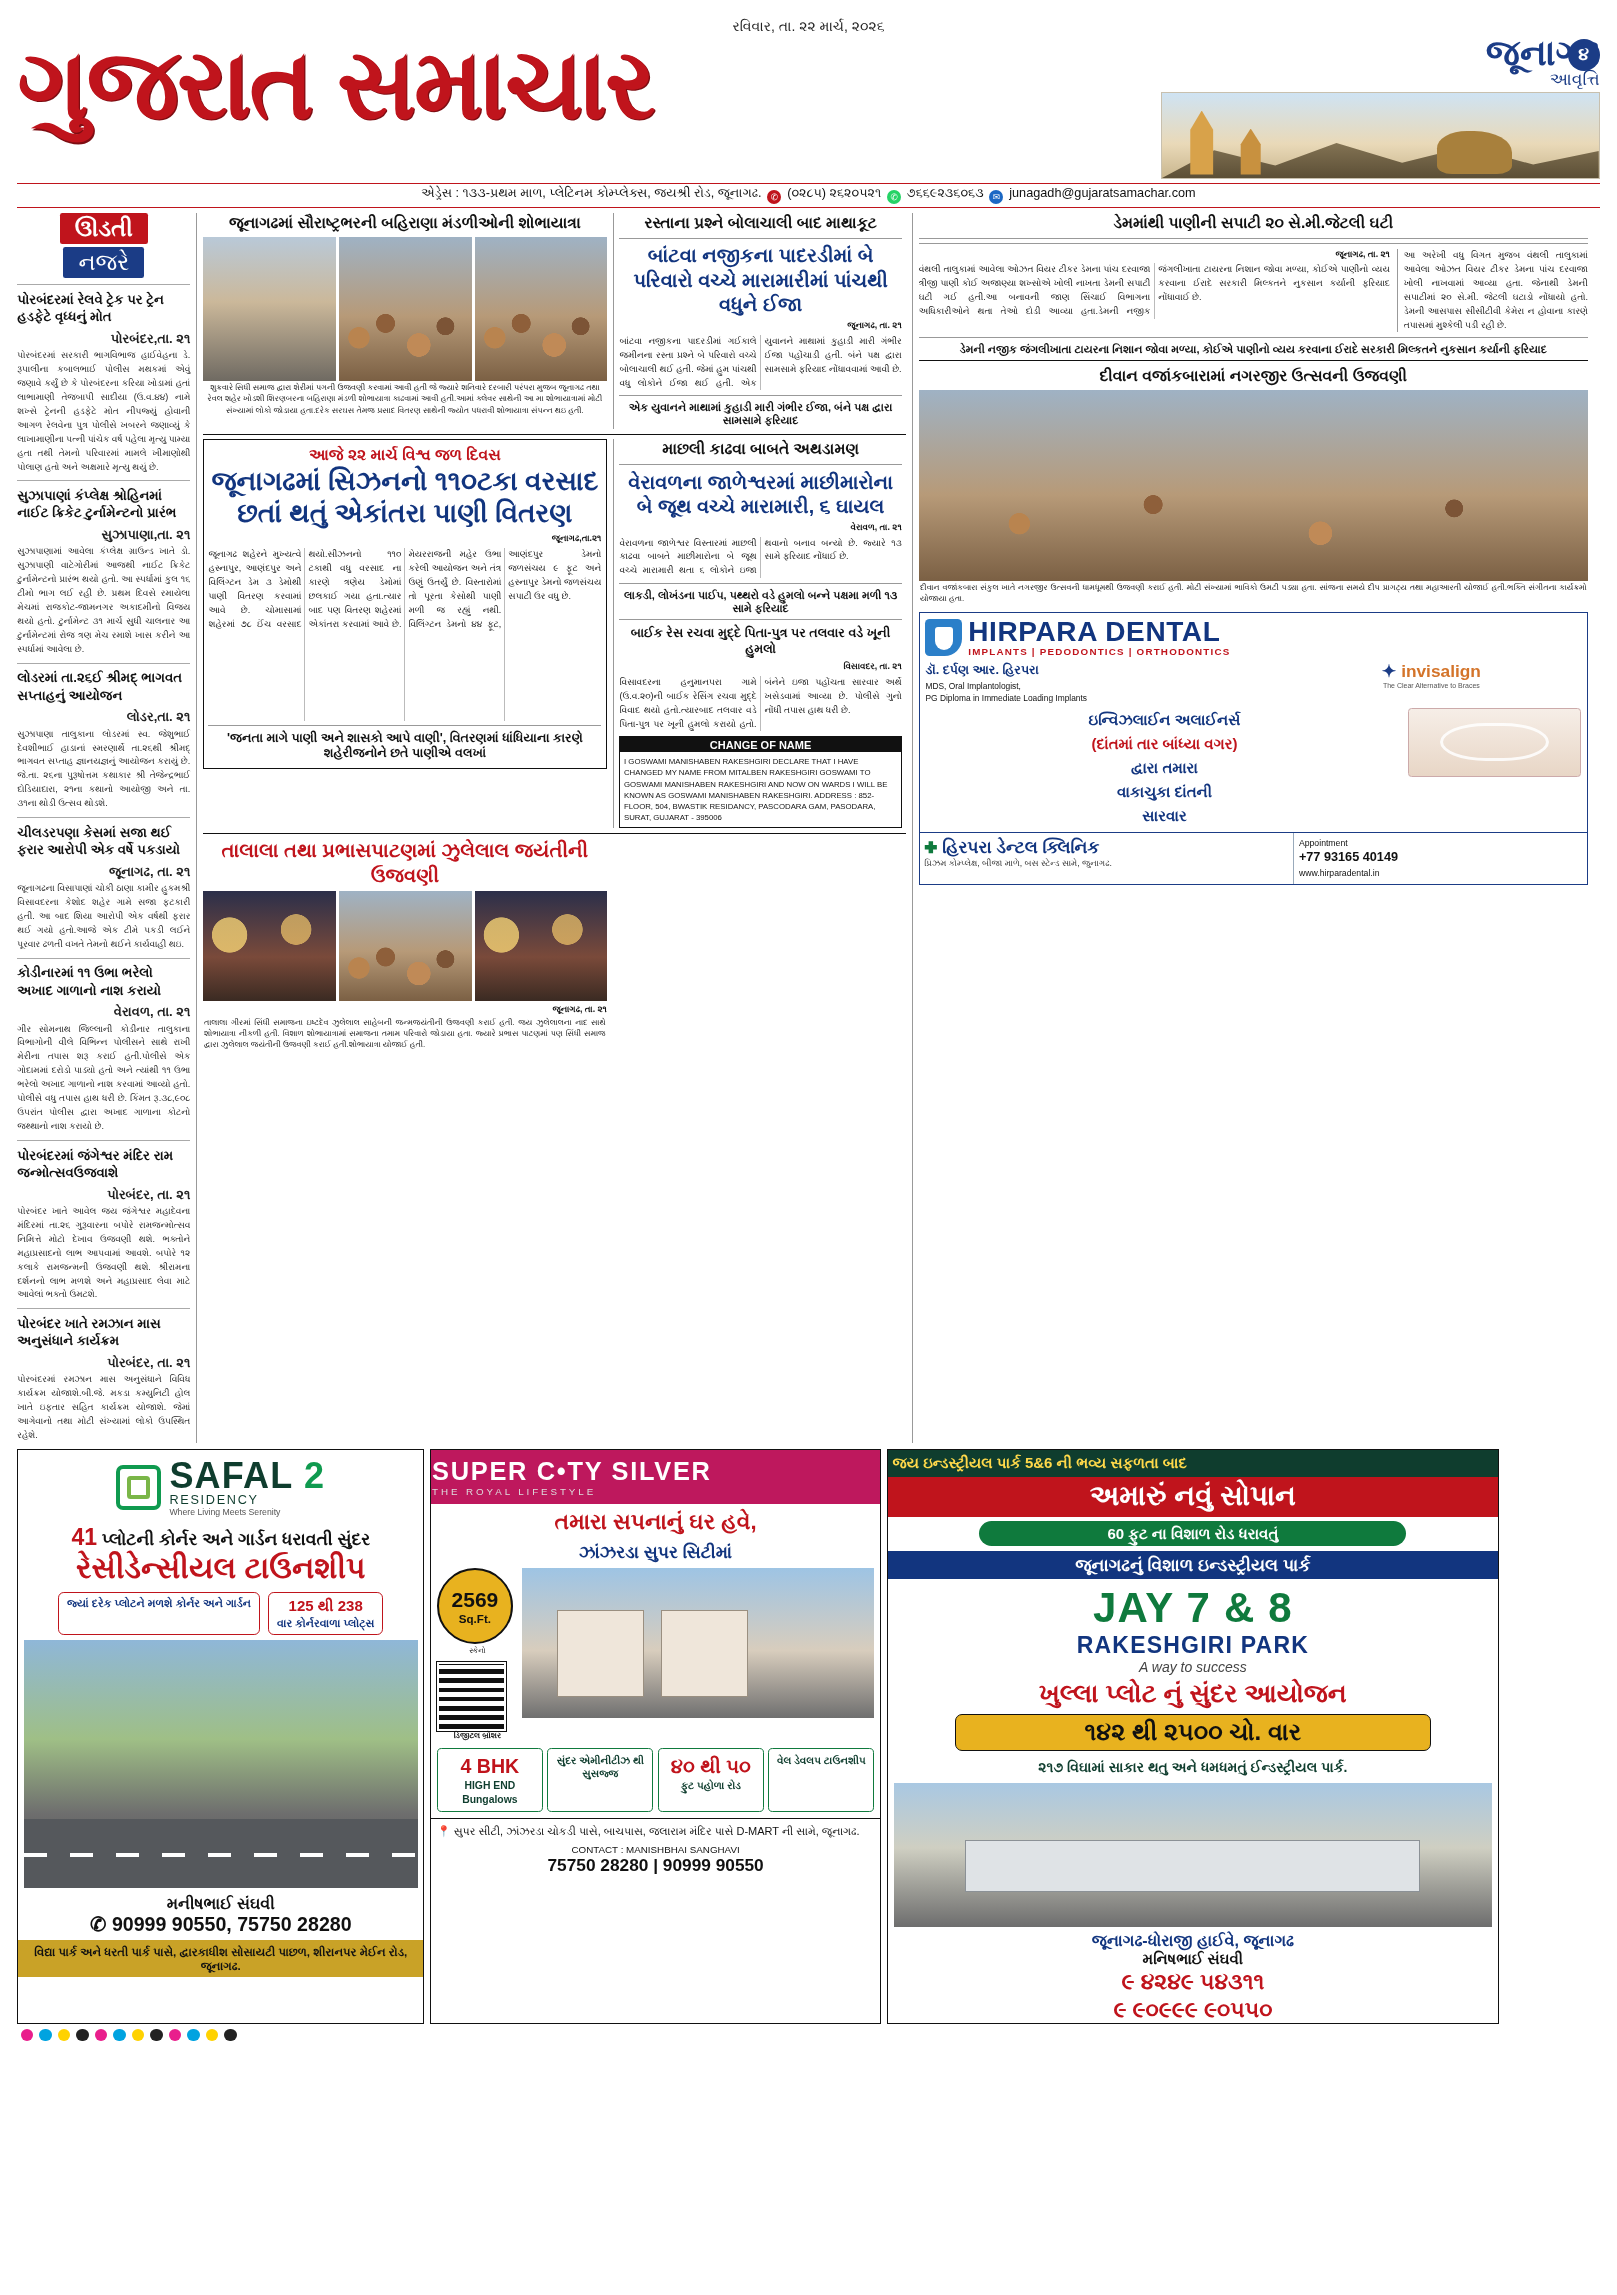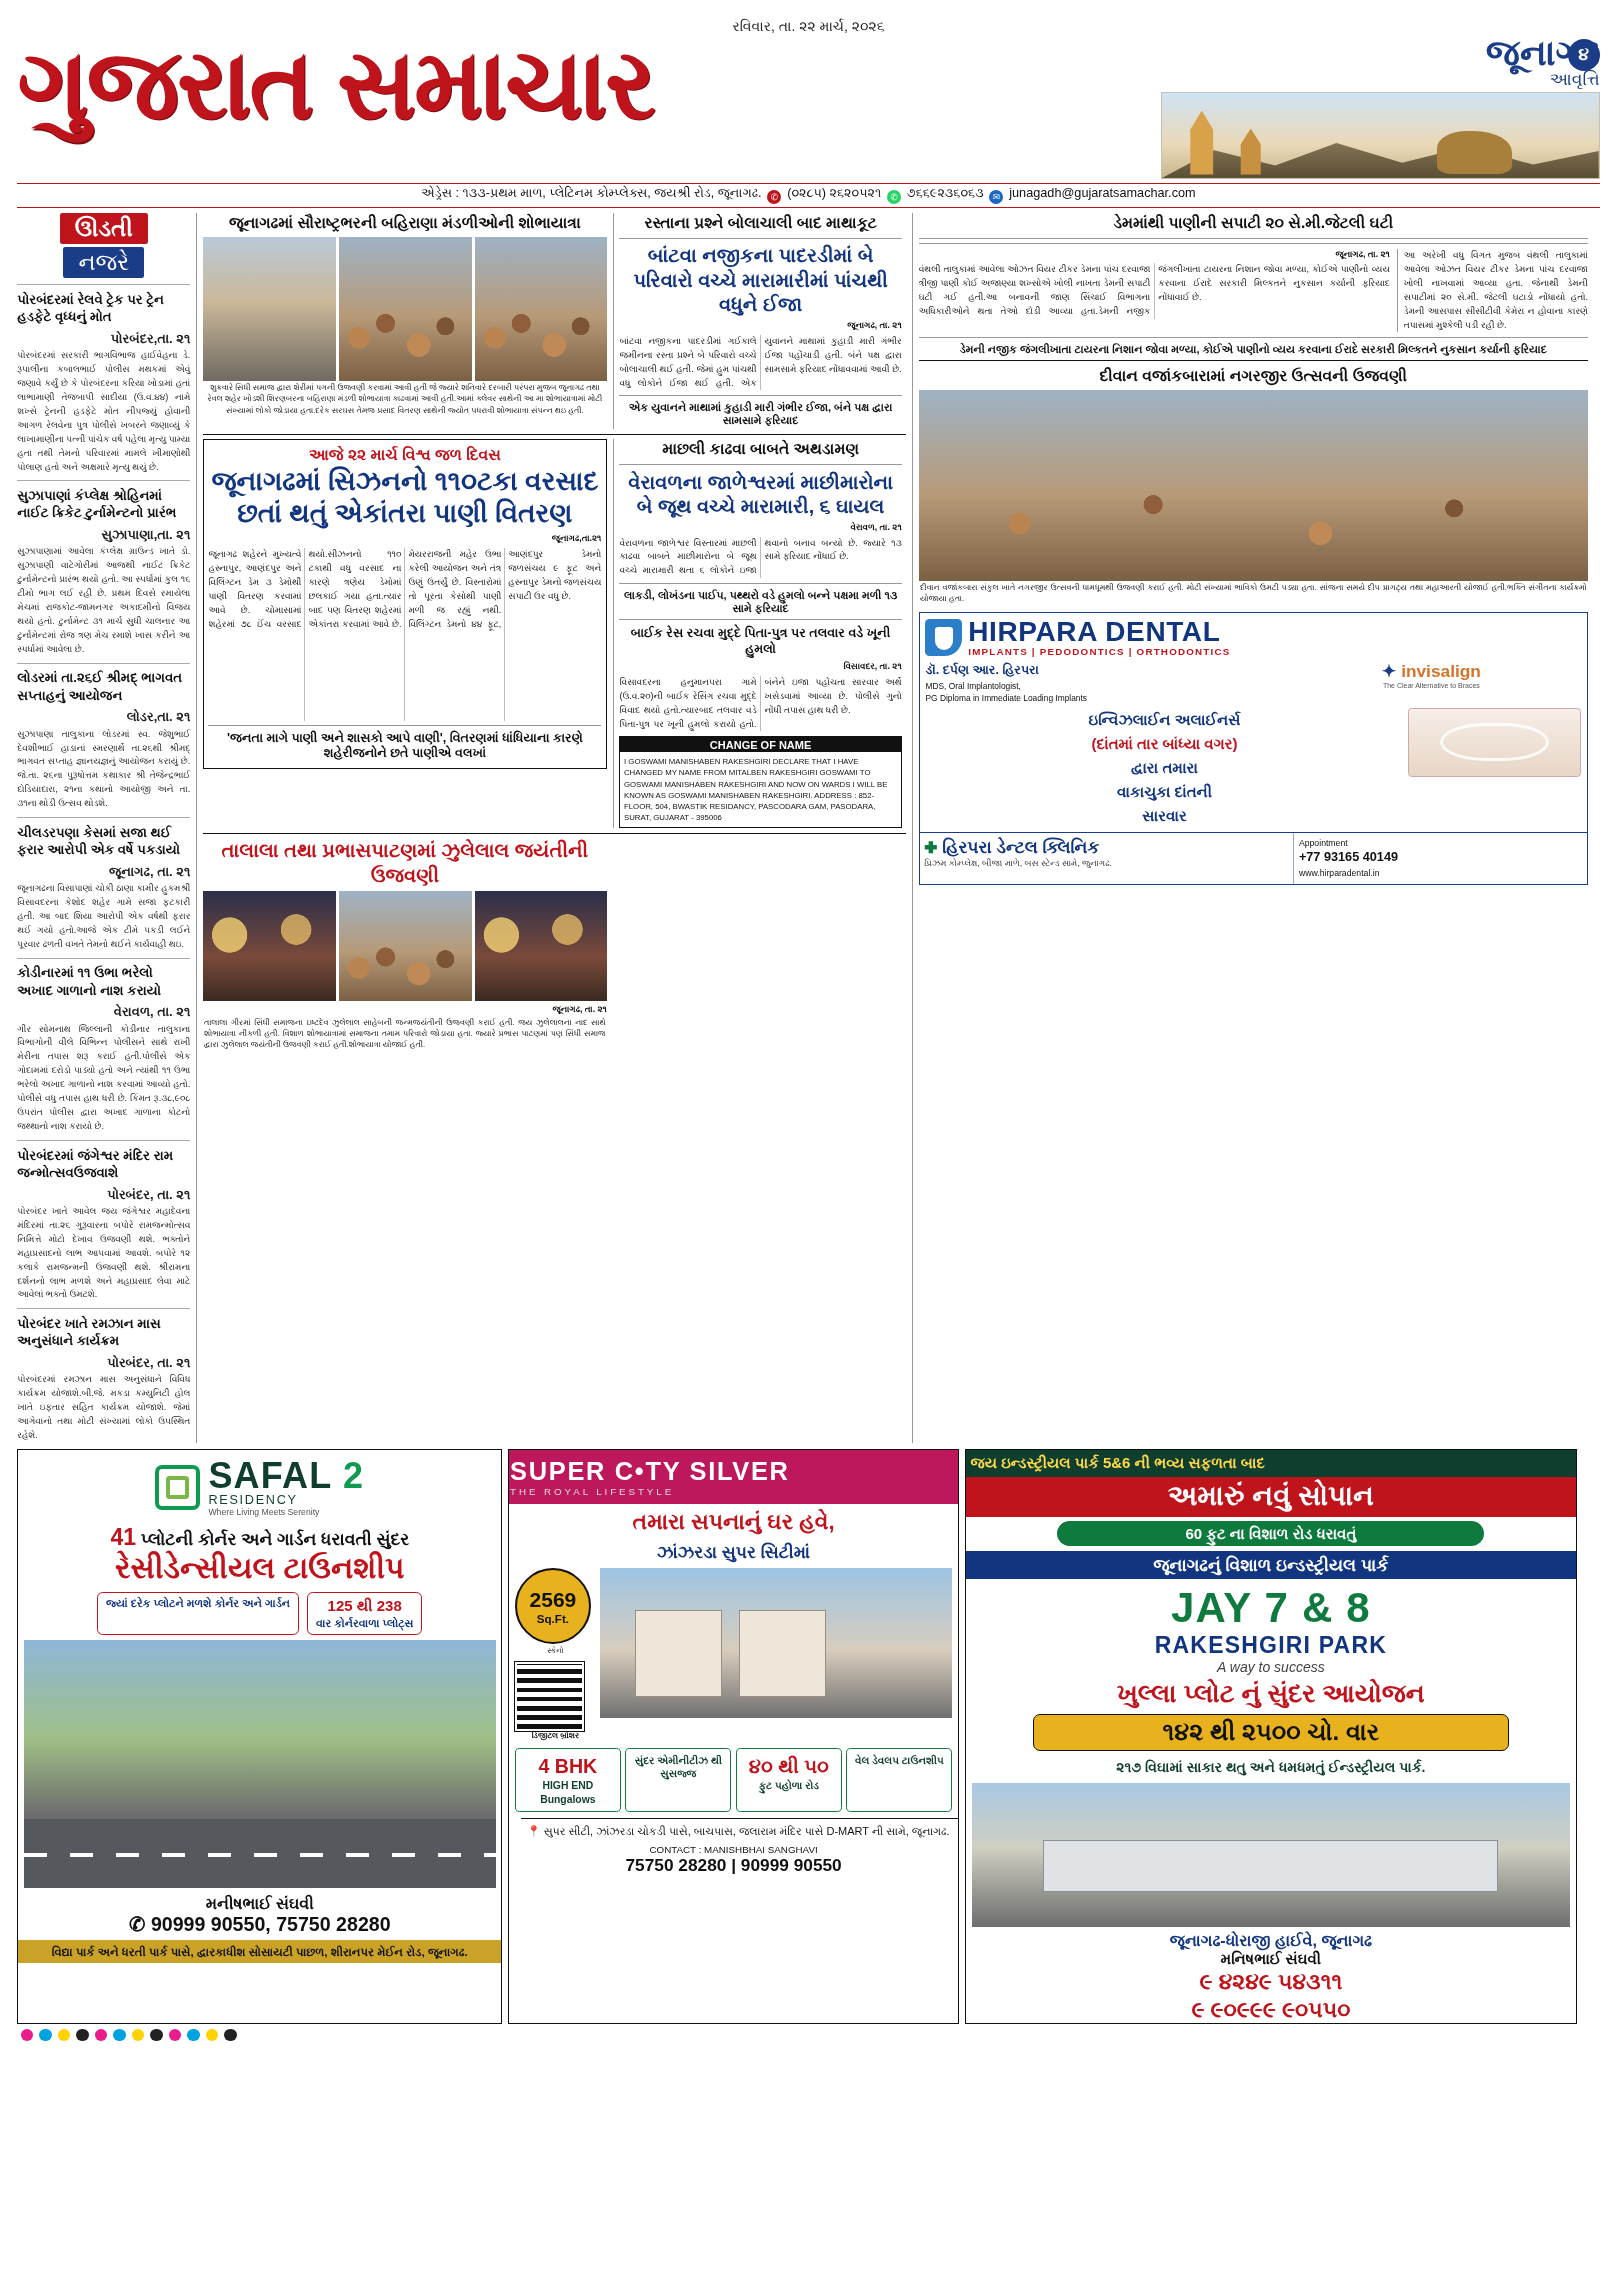--- a/index.html
+++ b/index.html
@@ -135,21 +135,21 @@
   .dent-blue { text-align:center; color:#12357f; font-weight:bold; font-size:15px; line-height:1.3; padding:2.3px; }
   .dent-or { color:#c0141c; }
   .dent-foot { display:flex; border-top:1.2px solid #1b3c86; }
   .dent-foot .lf { width:56%; padding:4.6px; font-size:17.3px; font-weight:bold; color:#12357f; }
   .dent-foot .rf { width:44%; padding:4.6px; font-size:8.7px; line-height:1.4; border-left:0.6px solid #9ab; }
   .dent-foot .rf .ph { font-size:12.7px; font-weight:bold; color:#111; }
 
   
   .adrow { display:flex; gap:5.8px; margin-top:5.8px; }
   .ad { border:1.2px solid #111; position:relative; overflow:hidden; background:#fff; }
-  .ad1 { width:485px; }
+  .ad1 { width:407px; }
   .ad2 { width:451px; }
   .ad3 { width:612px; }
 
   .safal-top { display:flex; align-items:center; justify-content:center; padding:9.2px 5.8px 3.5px; }
   .safal-logo { width:45px; height:45px; border:4px solid #0f9a4f; border-radius:7px; transform:rotate(0deg); margin-right:8px; position:relative; }
   .safal-logo:after{content:"";position:absolute;inset:7px;border:4px solid #7ab648;border-radius:3.5px;}
   .safal-txt .n { font-size:36px; font-weight:bold; color:#0f3d2e; letter-spacing:1.2px; line-height:0.95; }
   .safal-txt .n b { color:#0f9a4f; }
   .safal-txt .s { font-size:12.7px; color:#0f3d2e; letter-spacing:1.7px; }
   .safal-txt .t { font-size:8.7px; color:#555; }
@@ -180,21 +180,21 @@
   .sqft .n { font-size:21px; } .sqft .u { font-size:11.6px; }
   .qr { width:69px; height:69px; margin-top:5.8px; background:
      repeating-linear-gradient(0deg,#111 0 4.6px,#fff 4.6px 9.2px),
      repeating-linear-gradient(90deg,#111 0 4.6px,transparent 4.6px 9.2px); border:2.9px solid #fff; outline:1.2px solid #111;}
   .sc-photo { flex:1; height:150px; background:linear-gradient(180deg,#9ec4e4 0%, #d8cdbd 55%, #6f6f6f 100%); position:relative; }
   .sc-photo .b1,.sc-photo .b2 { position:absolute; bottom:21px; width:87px; height:87px; background:#efe6da; border:1.2px solid #9a8f80;}
   .sc-photo .b1 { left:35px; } .sc-photo .b2 { left:139px; }
   .sc-cells { display:flex; gap:4.6px; padding:3.5px 5.8px 5.8px; }
   .cell { flex:1; border:1.2px solid #0f7a3d; border-radius:4.6px; text-align:center; padding:4.6px 2.3px; font-size:10.4px; font-weight:bold; color:#0f3d2e; line-height:1.3;}
   .cell .big { font-size:19.6px; color:#c0141c; }
-  .sc-foot { border-top:1.2px solid #111; padding:4.6px 5.8px; font-size:11px; line-height:1.5;margin-left:12px; }
+  .sc-foot { border-top:1.2px solid #111; padding:4.6px 5.8px; font-size:11px; line-height:1.5; }
   .sc-contact { text-align:center; font-size:9.8px; }
   .sc-phone { text-align:center; font-size:17.3px; font-weight:bold; }
 
   .jay-top { background:#0f3d2e; color:#ffd94a; font-size:15px; font-weight:bold; padding:4.6px; }
   .jay-band { background:#c0141c; color:#fff; text-align:center; font-size:28px; font-weight:bold; padding:3.5px; }
   .jay-pill { margin:4.6px auto; width:70%; background:#0f7a3d; color:#fff; border-radius:17.3px; text-align:center; font-size:15px; padding:3.5px; font-weight:bold;}
   .jay-sub { background:#12357f; color:#fff; text-align:center; font-size:17.3px; font-weight:bold; padding:3.5px; }
   .jay-logo { text-align:center; padding:4.6px; }
   .jay-logo .j { font-size:42px; font-weight:bold; color:#0f7a3d; letter-spacing:1.2px; }
   .jay-logo .ip { font-size:23px; font-weight:bold; color:#12357f; letter-spacing:1.2px; }

